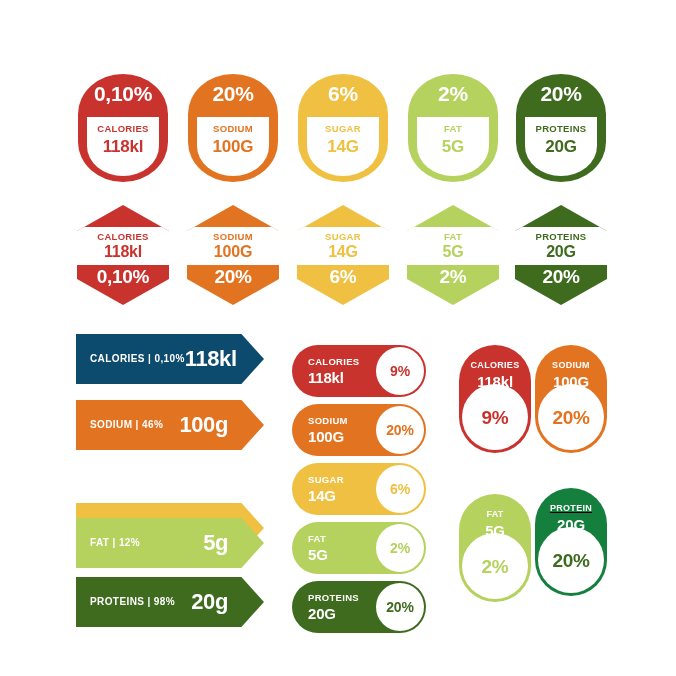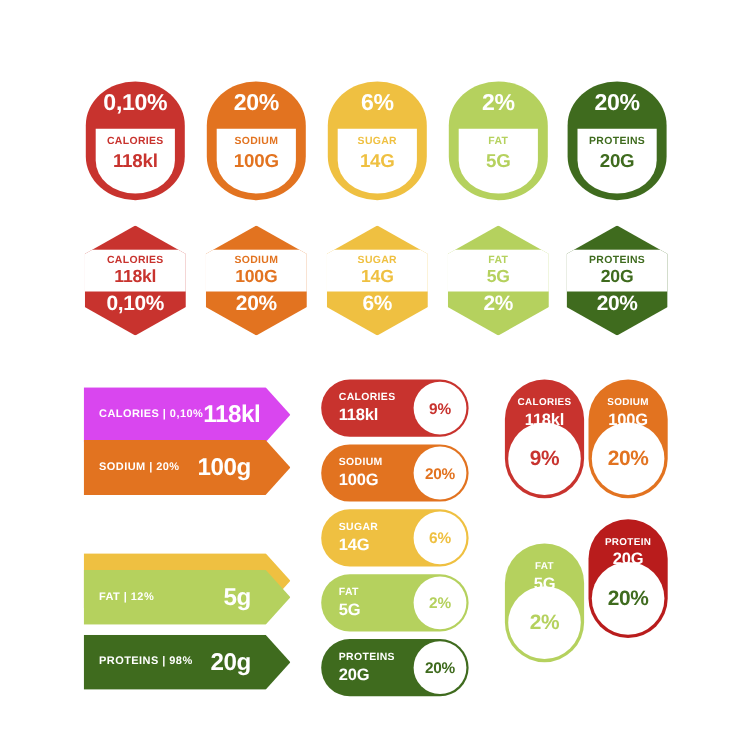--- a/index.html
+++ b/index.html
@@ -336,27 +336,27 @@
         <span class="hex-name" style="color: rgb(63, 107, 30);">PROTEINS</span>
         <span class="hex-val" style="color: rgb(63, 107, 30);">20G</span>
       </div>
       <span class="hex-pct">20%</span>
     </div>
 
   </div>
 
   <div>
 
-    <div class="arrow" style="top: 352px; background-color: #d946ef; text-align: center;">
+    <div class="arrow" style="top: 334px; background-color: #0c4a6e; text-align: center;">
       <span class="arrow-label">CALORIES | 0,10%</span>
       <span class="arrow-value">118kl</span>
     </div>
 
     <div class="arrow" style="top: 400px; background-color: rgb(226, 115, 32);">
-      <span class="arrow-label">SODIUM | 20%</span>
+      <span class="arrow-label">SODIUM | 46%</span>
       <span class="arrow-value">100g</span>
     </div>
 
     <div class="arrow" style="top: 459px; background-color: rgb(239, 192, 65); margin-top: 44px;">
       <span class="arrow-label">SUGAR | 6%</span>
       <span class="arrow-value">14g</span>
     </div>
 
     <div class="arrow" style="top: 518px; background-color: rgb(181, 209, 94);">
       <span class="arrow-label">FAT | 12%</span>
@@ -417,21 +417,21 @@
       <span class="vpill-val">100G</span>
       <span class="vpill-circle" style="color: rgb(226, 115, 32);">20%</span>
     </div>
 
     <div class="vpill" style="left: 459px; top: 494px; background-color: rgb(181, 209, 94);">
       <span class="vpill-name">FAT</span>
       <span class="vpill-val">5G</span>
       <span class="vpill-circle" style="color: rgb(181, 209, 94);">2%</span>
     </div>
 
-    <div class="vpill" style="left: 535px; top: 472px; background-color: #b91c1c;">
+    <div class="vpill" style="left: 535px; top: 488px; background-color: #15803d; text-decoration: underline;">
       <span class="vpill-name">PROTEIN</span>
       <span class="vpill-val">20G</span>
       <span class="vpill-circle" style="color: rgb(63, 107, 30);">20%</span>
     </div>
 
   </div>
 
 </div>
 
 </body></html>

